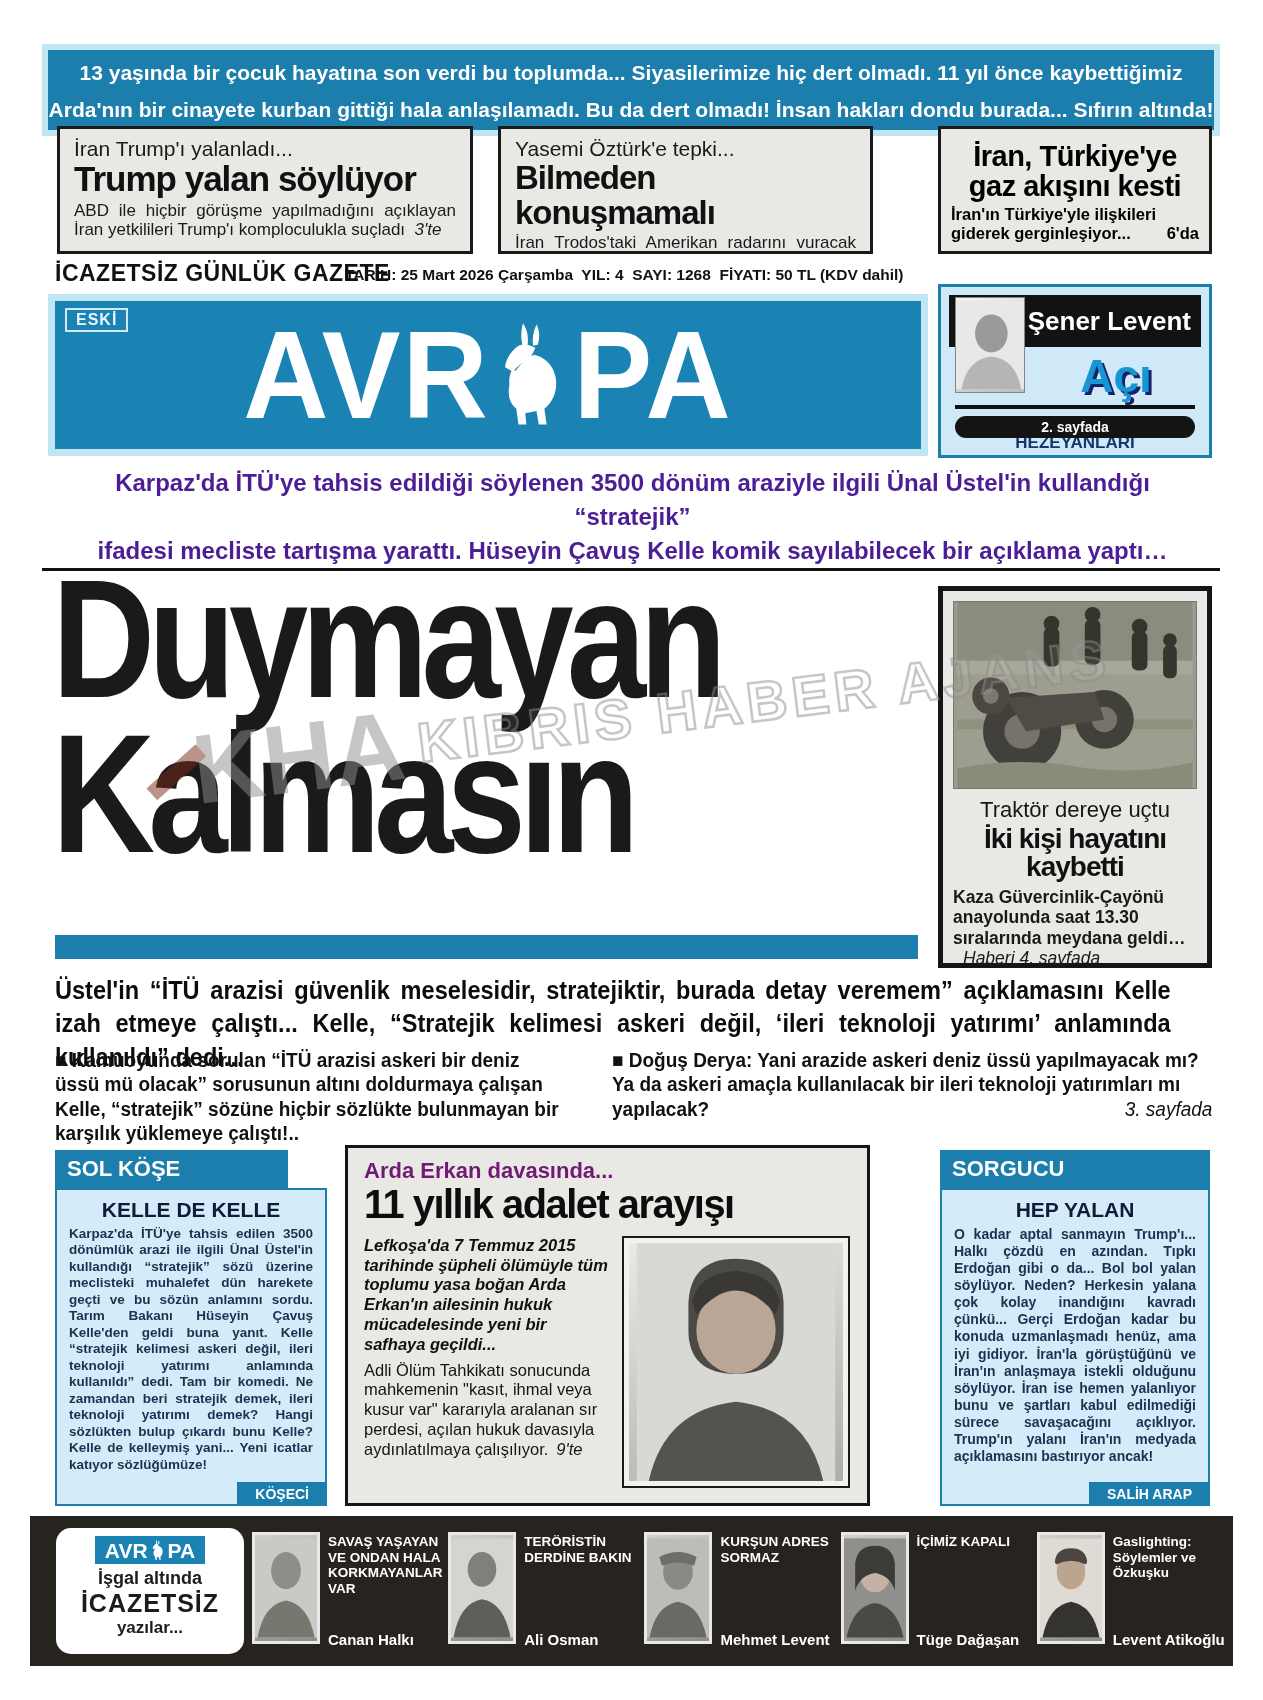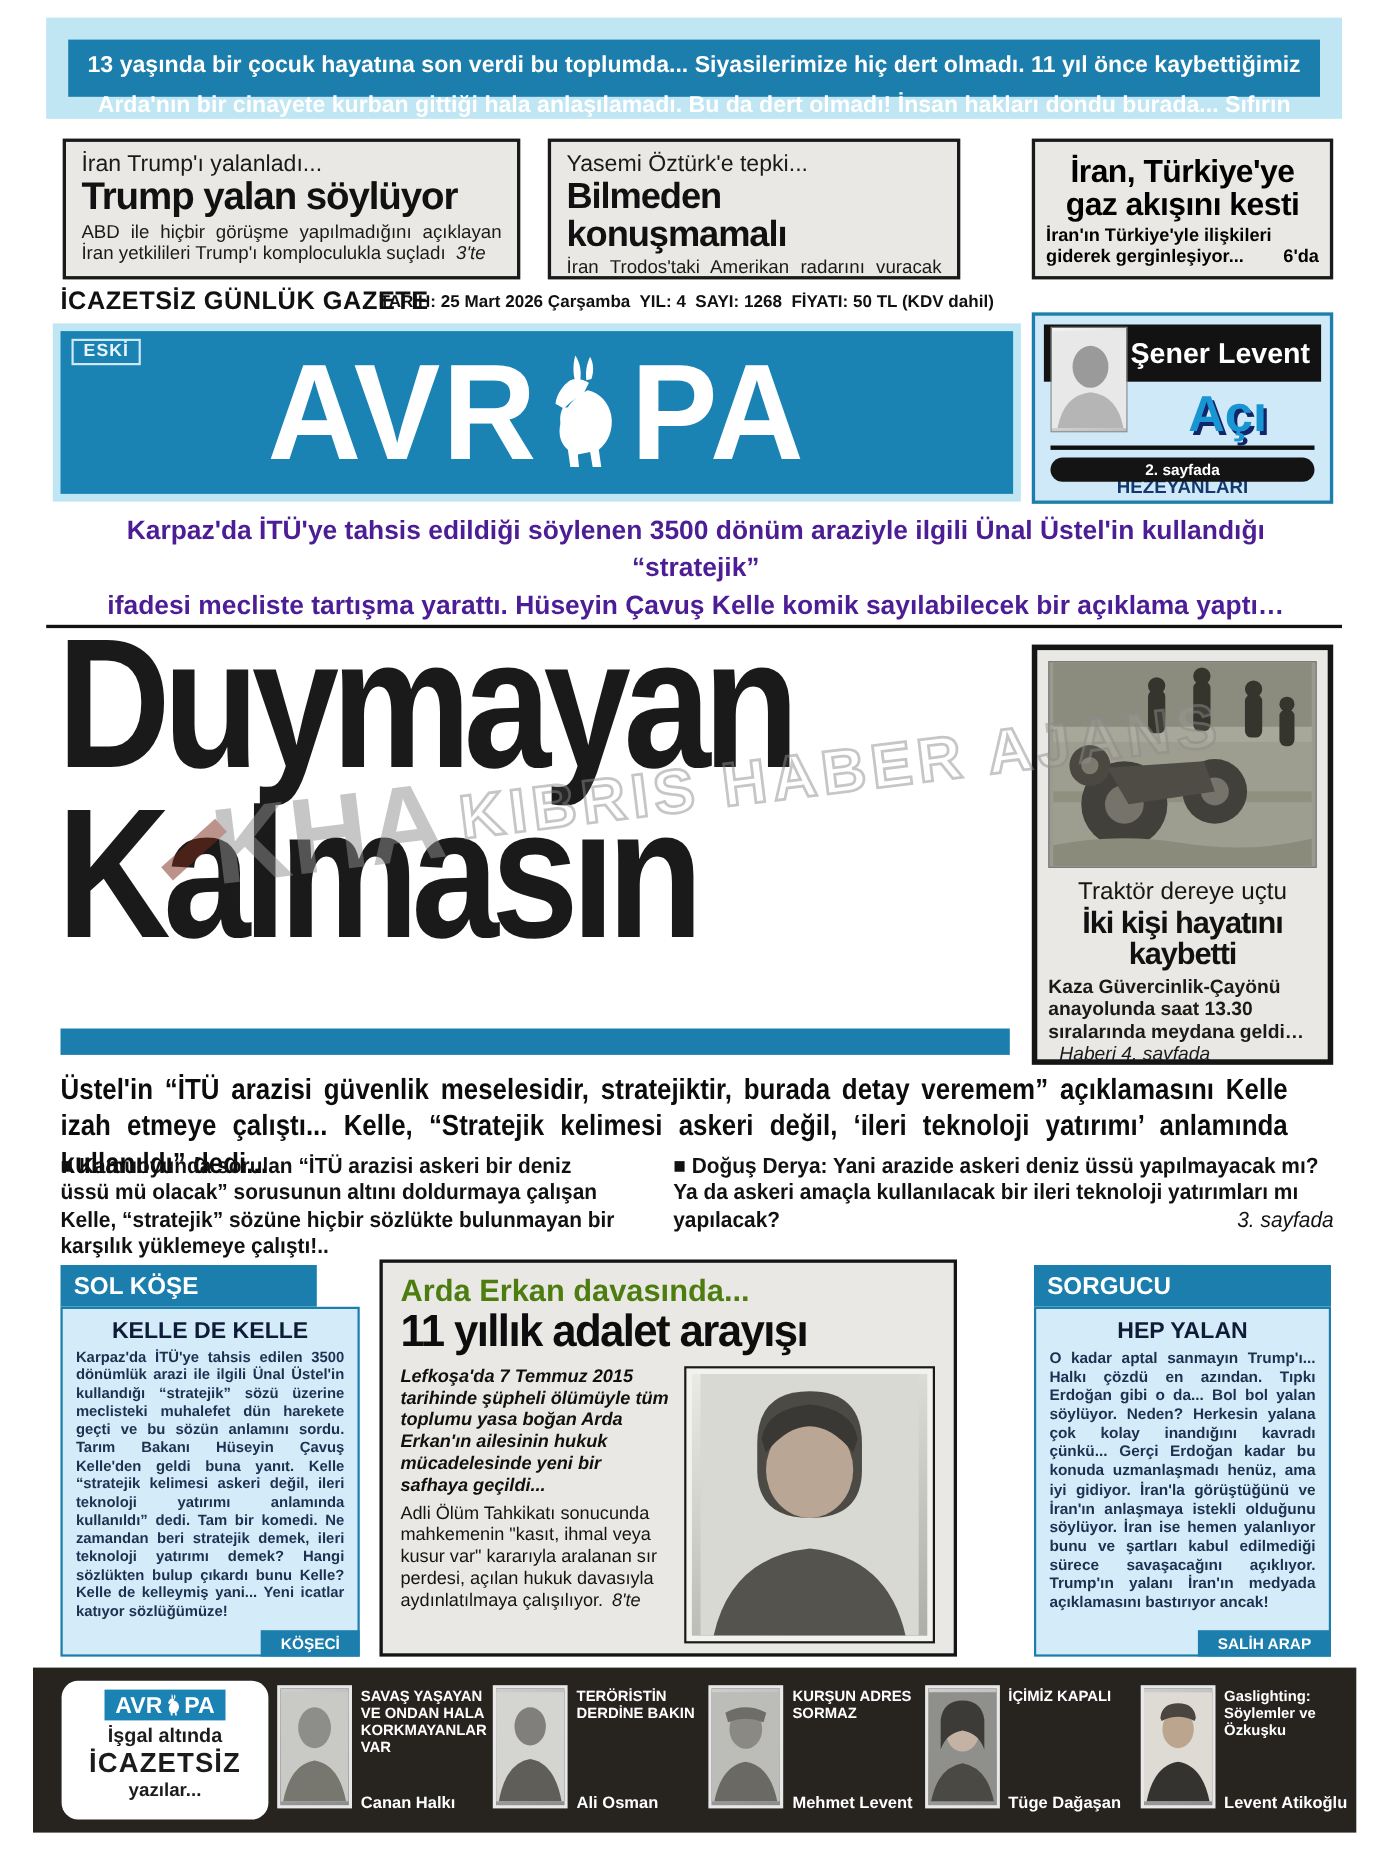--- a/index.html
+++ b/index.html
@@ -7,21 +7,21 @@
     --panel-gray:#e9e8e4; --footer-black:#272420; --ink:#151515;
     --aci-blue:#1896d3; --navy:#12386e; --col-text:#1e3050;
   }
   *{box-sizing:border-box; margin:0; padding:0;}
   html,body{width:1263px; height:1700px; background:#fff;
     font-family:"Liberation Sans", sans-serif; overflow:hidden;}
   .page{position:relative; width:1263px; height:1700px; background:#fff;}
   .abs{position:absolute;}
 
   
-  .banner-frame{left:42px; top:16px; width:1178px; height:92px; background:#bfe6f2; padding:20px;}
+  .banner-frame{left:42px; top:44px; width:1178px; height:92px; background:#bfe6f2; padding:6px;}
   .banner-inner{width:100%; height:100%; background:var(--brand-blue); color:#fff;
     font-weight:bold; font-size:21px; line-height:1.75; text-align:center; padding-top:5px;}
 
   
   .story-box{top:126px; height:128px; background:var(--panel-gray); border:3px solid #1a1a1a; padding:8px 14px 6px 14px; overflow:hidden;}
   .story-kicker{font-size:21px; color:#1a1a1a;}
   .story-headline{font-size:35px; font-weight:bold; letter-spacing:-1px; color:#111; line-height:1.05;}
   .story-body{font-size:17px; line-height:1.13; text-align:justify; color:#1a1a1a; margin-top:3px;}
   .story-body .pref{font-style:italic;}
   .story-headline-c{font-size:29px; font-weight:bold; text-align:center; line-height:1.04; letter-spacing:-0.5px; margin-top:2px;}
@@ -94,21 +94,21 @@
   .col-tag{position:absolute; right:-2px; bottom:-2px; background:var(--brand-blue); color:#fff;
     font-size:14px; font-weight:bold; padding:4px 18px;}
 
   .left-header{left:55px; top:1150px; width:233px;}
   .left-body{left:55px; top:1188px; width:272px; height:318px;}
   .right-header{left:940px; top:1150px; width:270px;}
   .right-body{left:940px; top:1188px; width:270px; height:318px;}
 
   .center-box{left:345px; top:1145px; width:525px; height:361px; border:3px solid #151515;
     background:var(--panel-gray); padding:10px 16px;}
-  .center-kicker{font-size:28px; font-weight:bold; color:#4d7c0f;}
+  .center-kicker{font-size:22px; font-weight:bold; color:#701a75;}
   .center-headline{font-size:41px; font-weight:bold; letter-spacing:-1.5px; color:#0d0d0d; line-height:1.02;
     transform:scaleX(0.97); transform-origin:left top; white-space:nowrap;}
   .center-flex{display:flex; gap:12px; margin-top:10px;}
   .center-textcol{width:246px;}
   .center-lede{font-size:16.5px; font-weight:bold; font-style:italic; line-height:1.2; color:#101010;}
   .center-body{font-size:16.5px; line-height:1.2; color:#141414; margin-top:6px;}
   .center-body .pref{font-style:italic; margin-left:8px;}
   .center-photo{width:228px; height:252px; border:2px solid #1a1a1a; background:#f2f2ef; padding:5px;}
   .center-photo-inner{width:100%; height:100%; background:linear-gradient(160deg,#e9e9e6,#aeaea8); overflow:hidden;}
 
@@ -260,21 +260,21 @@
     <div class="col-text">Karpaz'da İTÜ'ye tahsis edilen 3500 dönümlük arazi ile ilgili Ünal Üstel'in kullandığı “stratejik” sözü üzerine meclisteki muhalefet dün harekete geçti ve bu sözün anlamını sordu. Tarım Bakanı Hüseyin Çavuş Kelle'den geldi buna yanıt. Kelle “stratejik kelimesi askeri değil, ileri teknoloji yatırımı anlamında kullanıldı” dedi. Tam bir komedi. Ne zamandan beri stratejik demek, ileri teknoloji yatırımı demek? Hangi sözlükten bulup çıkardı bunu Kelle? Kelle de kelleymiş yani... Yeni icatlar katıyor sözlüğümüze!</div>
     <div class="col-tag">KÖŞECİ</div>
   </div>
 
   <div class="abs center-box">
     <div class="center-kicker">Arda Erkan davasında...</div>
     <div class="center-headline">11 yıllık adalet arayışı</div>
     <div class="center-flex">
       <div class="center-textcol">
         <div class="center-lede">Lefkoşa'da 7 Temmuz 2015 tarihinde şüpheli ölümüyle tüm toplumu yasa boğan Arda Erkan'ın ailesinin hukuk mücadelesinde yeni bir safhaya geçildi...</div>
-        <div class="center-body"><span>Adli Ölüm Tahkikatı sonucunda mahkemenin "kasıt, ihmal veya kusur var" kararıyla aralanan sır perdesi, açılan hukuk davasıyla aydınlatılmaya çalışılıyor.</span><span class="pref">8'te</span></div>
+        <div class="center-body"><span>Adli Ölüm Tahkikatı sonucunda mahkemenin "kasıt, ihmal veya kusur var" kararıyla aralanan sır perdesi, açılan hukuk davasıyla aydınlatılmaya çalışılıyor.</span><span class="pref">9'te</span></div>
       </div>
       <div class="center-photo">
         <div class="center-photo-inner">
           <svg class="ph-svg" viewBox="0 0 100 120">
             <rect width="100" height="120" fill="#d9d9d4"></rect>
             <path d="M26 32 Q26 8 50 8 Q74 8 74 32 L74 44 Q74 66 50 66 Q26 66 26 44 Z" fill="#4c4a45"></path>
             <ellipse cx="50" cy="44" rx="20" ry="22" fill="#b9a694"></ellipse>
             <path d="M28 30 Q30 16 50 14 Q70 16 72 30 L70 36 Q60 24 50 24 Q40 24 30 36 Z" fill="#3a3834"></path>
             <path d="M6 120 Q14 84 50 80 Q86 84 94 120 Z" fill="#55534e"></path>
           </svg>

